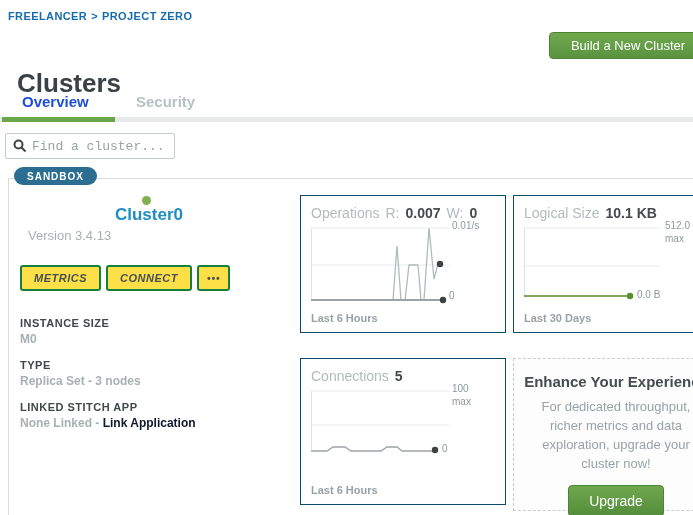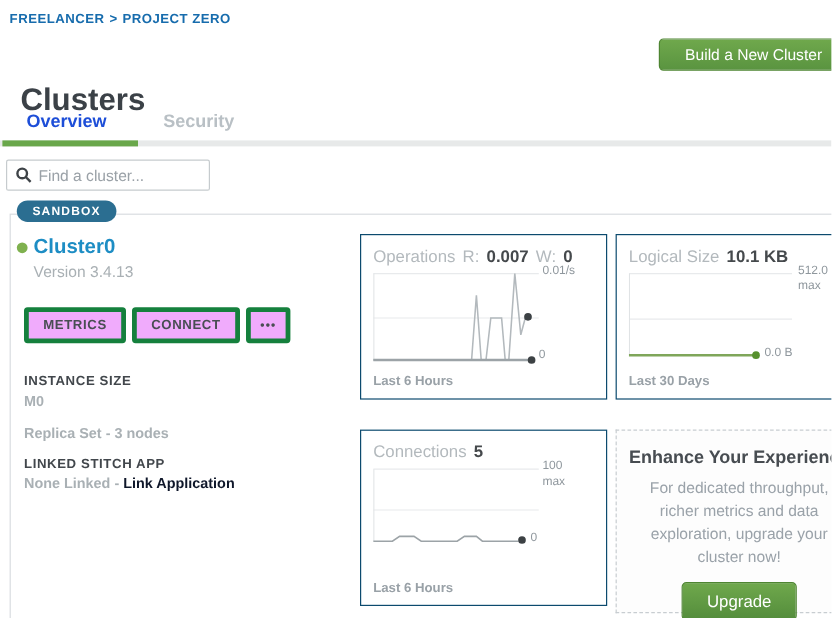--- a/index.html
+++ b/index.html
@@ -19,36 +19,36 @@
   .tab { position:absolute; top:93px; font-size:15px; font-weight:bold; cursor:pointer; }
   .tab-overview { left:22px; color:#1d4ed8; }
   .tab-security { left:136px; color:#b9c0c5; }
   .tabbar { position:absolute; left:0; top:117px; width:693px; height:5px; background:#e7e9e9; }
   .tabbar .active-seg { position:absolute; left:2px; top:0; width:113px; height:5px; background:#69a74a; }
 
   
   .search-box { position:absolute; left:5px; top:133px; width:170px; height:26px; background:#fff; border:1px solid #c6cbce; border-radius:2px; }
   .search-box svg { position:absolute; left:7px; top:5px; }
   .search-box input { position:absolute; left:26px; top:1px; width:140px; height:22px; border:none; outline:none;
-    font-family:Liberation Sans, sans-serif; font-size:13px; color:#4a4f54; background:transparent; }
+    font-family:Liberation Mono, monospace; font-size:13px; color:#4a4f54; background:transparent; }
   .search-box input::placeholder { color:#9aa1a7; }
 
   
   .card { position:absolute; left:8px; top:178px; width:700px; height:350px; border:1px solid #d9dde0; background:#fff; }
   .badge { position:absolute; left:14px; top:167px; background:#2b6e91; color:#fff; font-size:10px; font-weight:bold;
     letter-spacing:1px; padding:4px 13px 3px; border-radius:10px; z-index:3; }
 
   .left-col { position:absolute; left:14px; top:196px; width:270px; }
-  .name-row { display:flex; align-items:center; }
+  .name-row { display:flex; align-items:center;flex-direction:column; }
   .status-dot { width:9px; height:9px; border-radius:50%; background:#7fb14f; margin-right:5px; }
   .cluster-name { font-size:17px; font-weight:bold; color:#1d8dc4; text-decoration:none; cursor:pointer; }
   .version { margin:3px 0 0 14px; font-size:13px; color:#a9b0b4; }
   .btn-row { display:flex; gap:5px; margin:22px 0 0 6px; }
-  .mini-btn { background:#f0abfc; border:4px solid #15803d; border-radius:3px; padding:5px 12px; font-family:"Liberation Sans",sans-serif;
-    font-size:11px; font-weight:bold; letter-spacing:.5px; color:#494e53; cursor:pointer; }
+  .mini-btn { background:#fde047; border:2px solid #15803d; border-radius:3px; padding:5px 12px; font-family:"Liberation Sans",sans-serif;
+    font-size:11px; font-weight:bold; letter-spacing:.5px; color:#494e53; cursor:pointer;font-style:italic; }
   .mini-btn.more { padding:5px 8px; letter-spacing:1px; font-size:10px; }
   .details { margin:26px 0 0 6px; }
   .dgroup { margin-bottom:13px; }
   .dlabel { font-size:11px; font-weight:bold; letter-spacing:.5px; color:#42474c; }
   .dvalue { margin-top:3px; font-size:12px; color:#a9b0b4;font-weight:bold; }
   .dvalue a { color:#0f172a; text-decoration:none; cursor:pointer; }
 
   
   .panel { position:absolute; background:#fff; border:1px solid #0c4a6e; }
   .p-ops  { left:300px; top:195px; width:206px; height:138px; }
@@ -116,20 +116,21 @@
       <button class="mini-btn">METRICS</button>
       <button class="mini-btn">CONNECT</button>
       <button class="mini-btn more"><span>•••</span></button>
     </div>
     <div class="details">
       <div class="dgroup">
         <div class="dlabel">INSTANCE SIZE</div>
         <div class="dvalue">M0</div>
       </div>
       <div class="dgroup">
+        <div class="dlabel">TYPE</div>
         <div class="dvalue">Replica Set - 3 nodes</div>
       </div>
       <div class="dgroup">
         <div class="dlabel">LINKED STITCH APP</div>
         <div class="dvalue"><span>None Linked - </span><a>Link Application</a></div>
       </div>
     </div>
   </div>
 
   <div class="panel p-ops">

